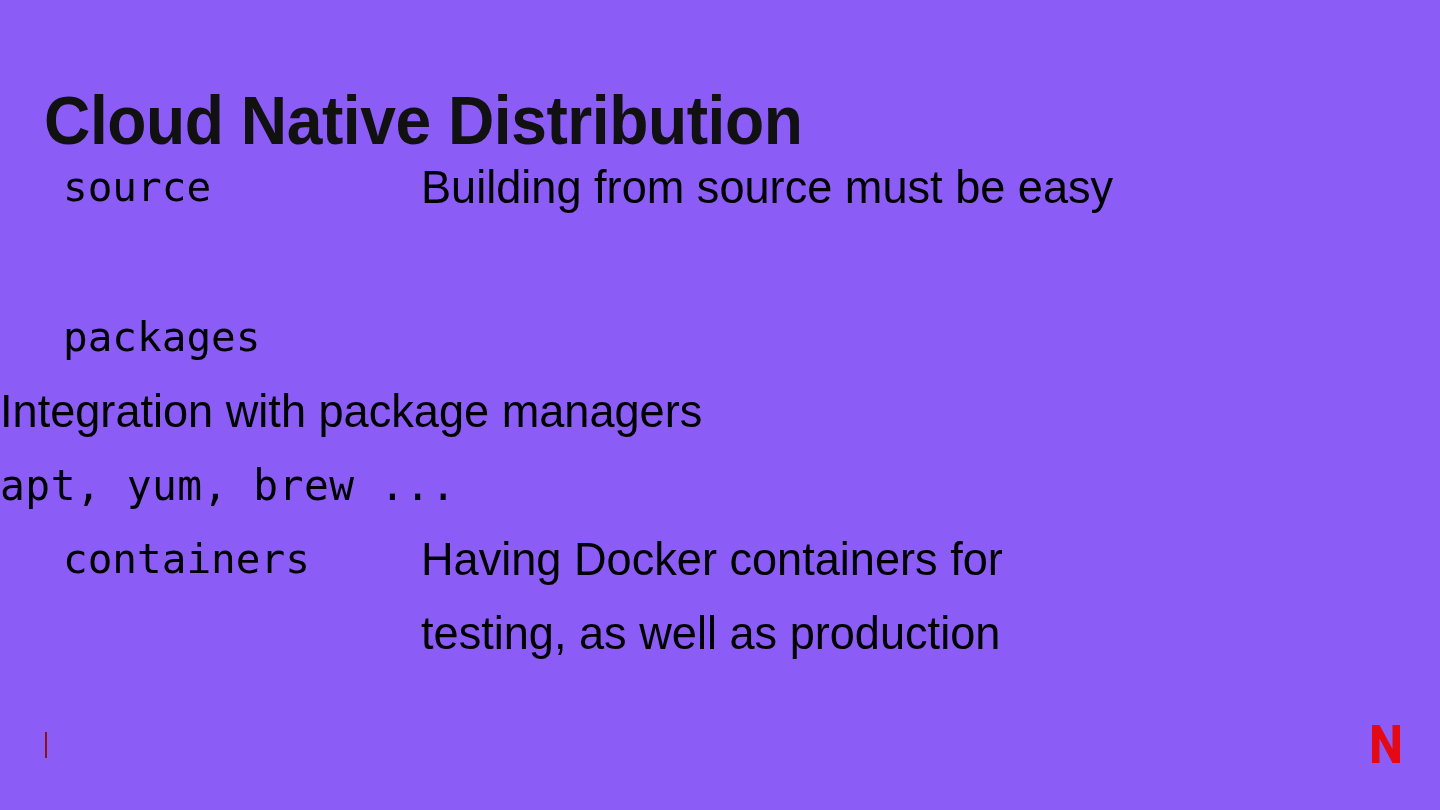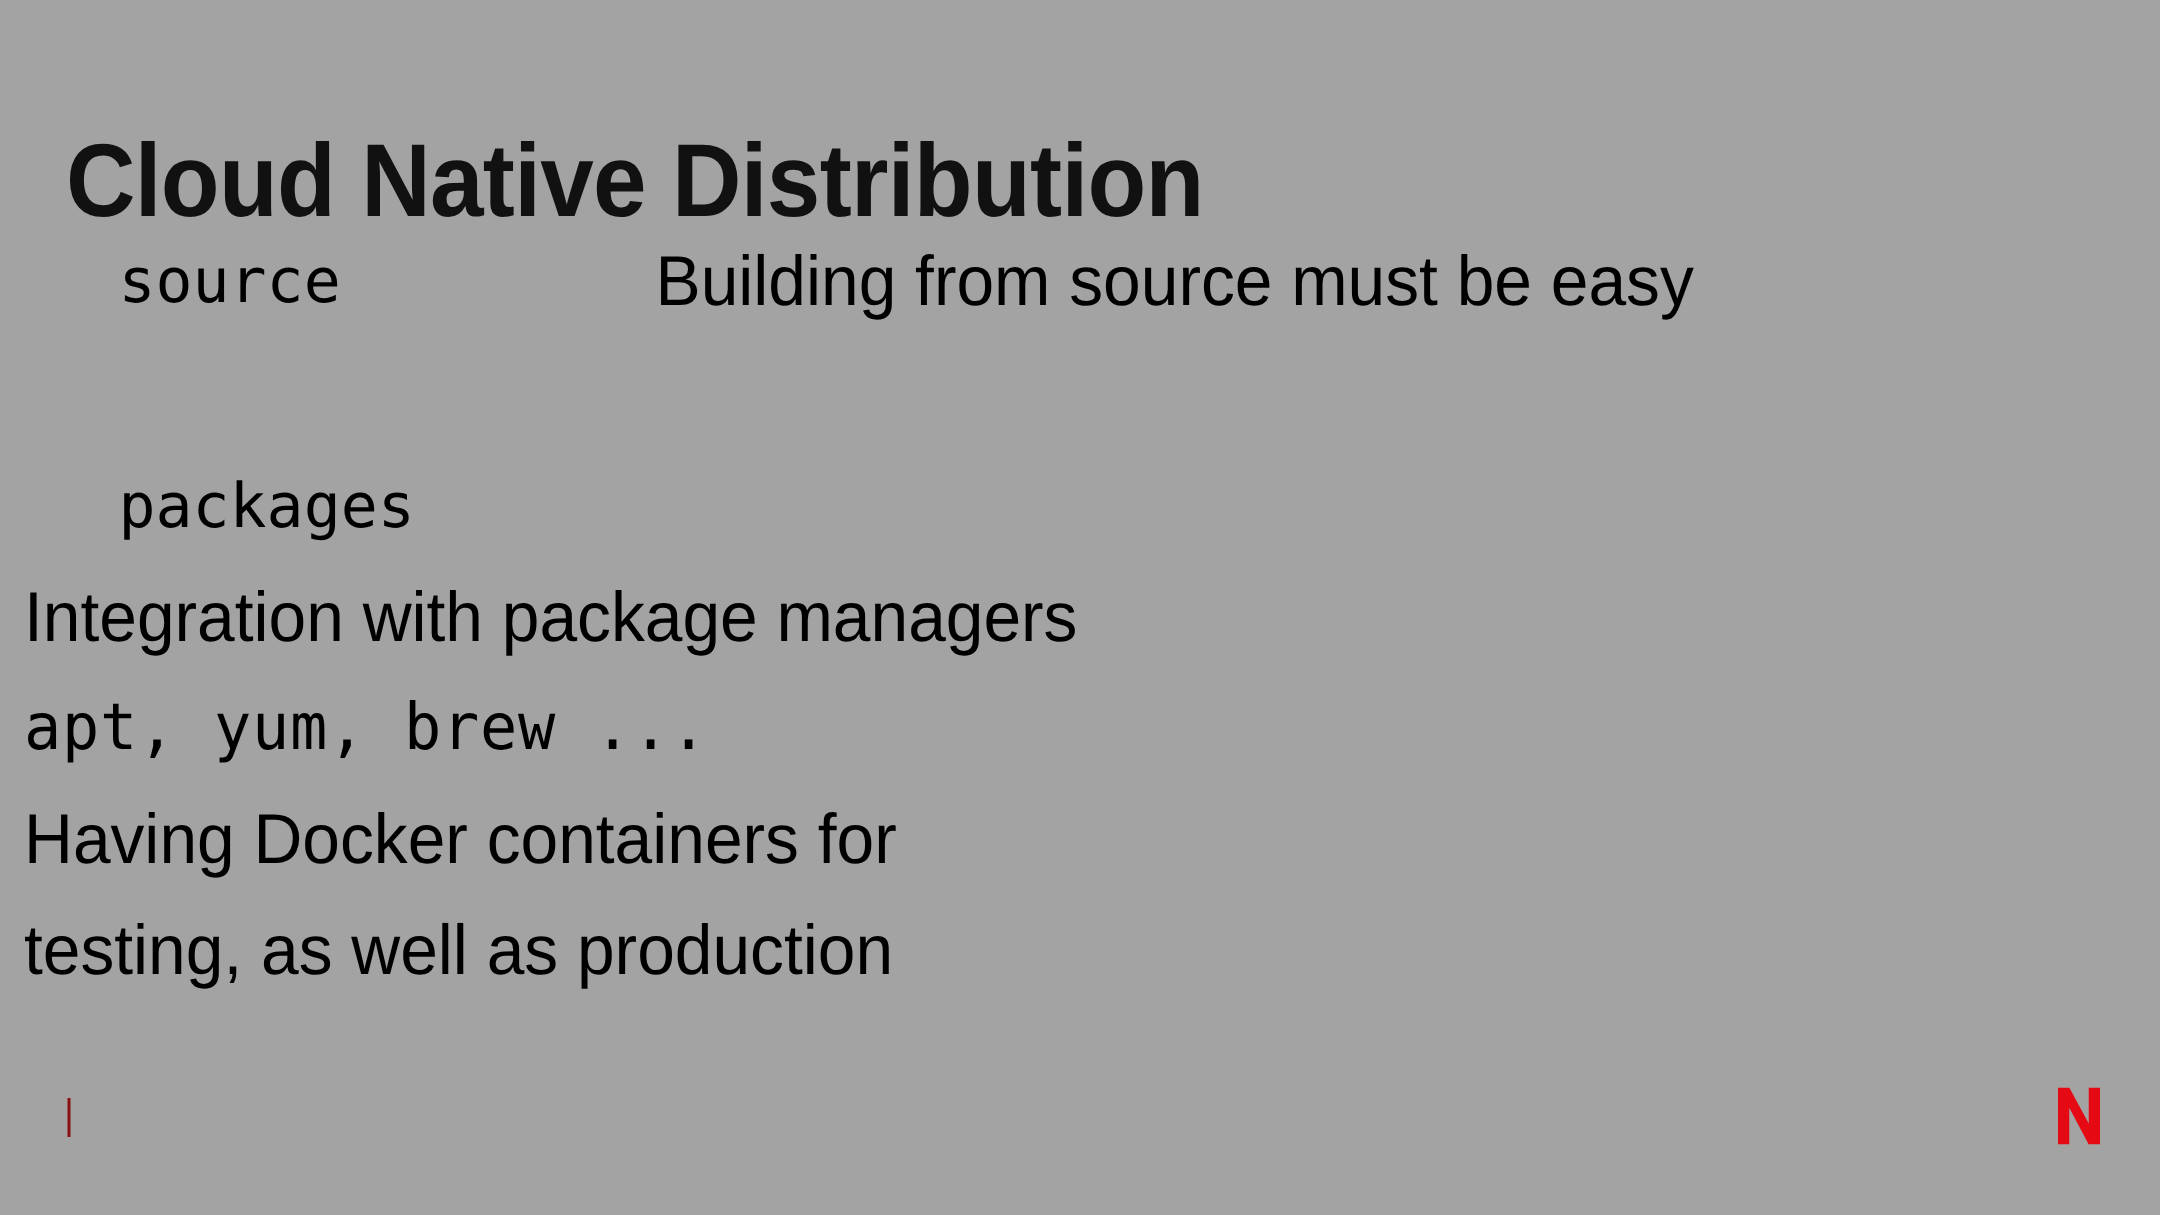--- a/index.html
+++ b/index.html
@@ -12,21 +12,21 @@
     height: 810px;
     background: #ffffff;
     font-family: "Liberation Sans", sans-serif;
     color: #000000;
     overflow: hidden;
   }
   .slide {
     position: relative;
     width: 1440px;
     height: 810px;
-    background: #a3a3a3;
+    background: #8b5cf6;
   }
 
   
   .slide-title {
     position: absolute;
     left: 44px;
     top: 38px;
     font-family: "Liberation Sans", sans-serif;
     font-weight: 700;
     font-size: 69px;
@@ -34,21 +34,21 @@
     letter-spacing: -0.5px;
     transform: scaleX(0.93);
     transform-origin: left top;
     white-space: nowrap;
     color: #111111;
   }
 
   
   .content {
     position: absolute;
-    left: 16px;
+    left: 0;
     top: 150px;
     width: 1244px;
   }
   .row {
     position: relative;
     display: flex;
     align-items: flex-start;
   }
   .row-source     { height: 150px; }
   .row-packages   { height: 222px; flex-direction: column; }
@@ -121,20 +121,21 @@
 
     <div class="row row-packages">
       <div class="term">packages</div>
       <div class="desc">
         <span class="line">Integration with package managers</span>
         <span class="line mono">apt, yum, brew ...</span>
       </div>
     </div>
 
     <div class="row row-containers">
+      <div class="term">containers</div>
       <div class="desc">
         <span class="line">Having Docker containers for</span>
         <span class="line">testing, as well as production</span>
       </div>
     </div>
 
   </div>
 
   <div class="footer-tick"></div>
 

